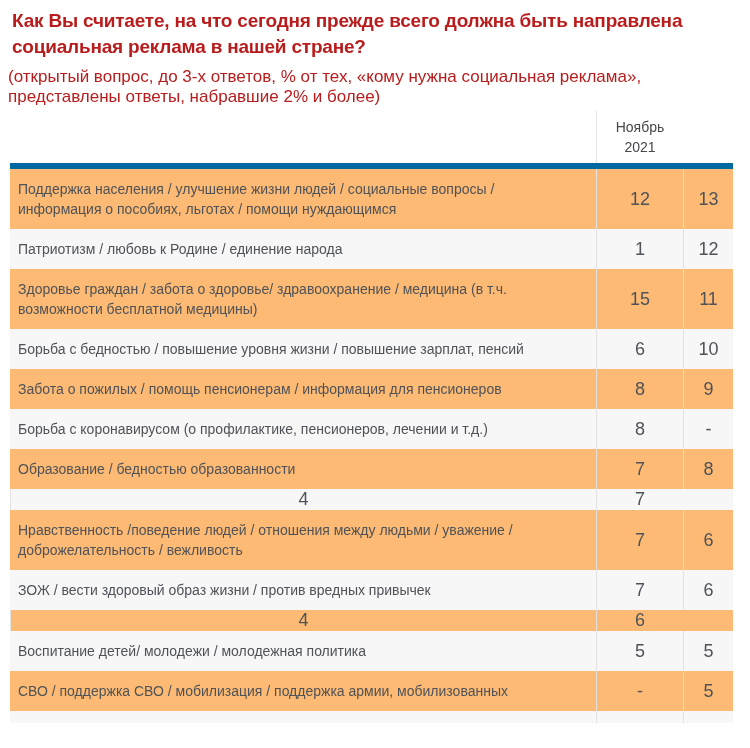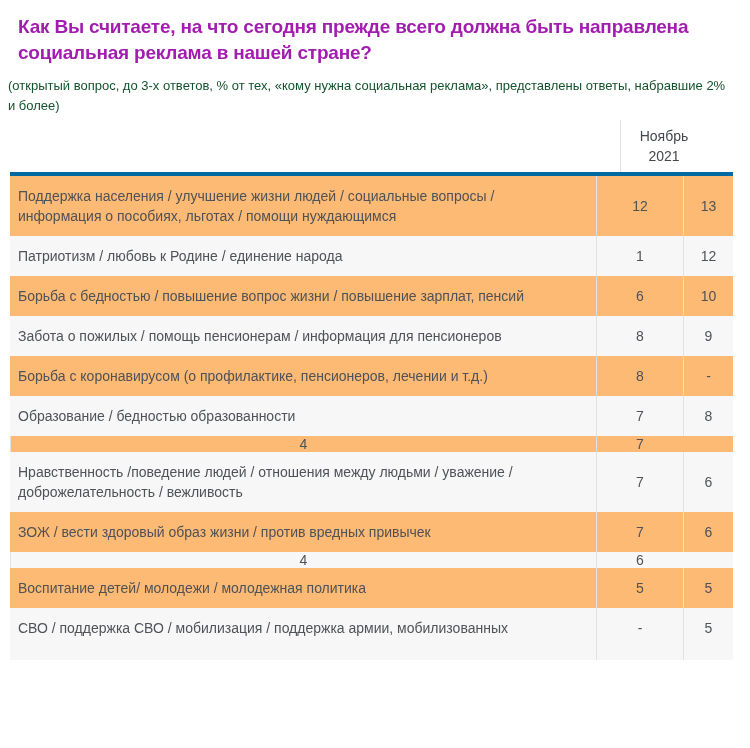--- a/index.html
+++ b/index.html
@@ -5,37 +5,36 @@
   html, body { margin: 0; padding: 0; }
   body {
     width: 750px; height: 748px; overflow: hidden;
     background: #ffffff;
     font-family: "Liberation Sans", "DejaVu Sans", sans-serif;
     -webkit-font-smoothing: antialiased;
   }
   .page { padding: 4px 0 0 8px; }
 
   .title {
-    margin: 10px; max-width: 726px;
+    margin: 4px; max-width: 726px;
     font-size: 19px; line-height: 26px; font-weight: 700;
     letter-spacing: -0.2px;
-    color: #a21caf;
+    color: #b91c1c;
   }
   .subtitle {
     margin: 7px 0 0 0; max-width: 726px;
-    font-size: 13px; line-height: 20px;
-    color: #14532d;
+    font-size: 17px; line-height: 20px;
+    color: #b91c1c;
   }
 
   .table { width: 723px; margin: 4px 0 0 2px; }
 
   .thead {
     display: grid; grid-template-columns: 586px 87px 50px;
-    border-bottom: 4px solid #0369a1;
-    gap: 24px;
+    border-bottom: 6px solid #0369a1;
   }
   .th {
     min-height: 52px;
     display: flex; align-items: center; justify-content: center;
     text-align: center;
     font-size: 14px; line-height: 20px; color: #44474b;
     padding: 2px 6px; box-sizing: border-box;
   }
   .col-sep { border-left: 1px solid #e2e2e4; }
 
@@ -44,21 +43,21 @@
     background: #fdba74;
   }
   .tbody > div.row:nth-of-type(even) { background: #f7f7f8; }
 
   .cell-label {
     padding: 10px 30px 10px 8px; box-sizing: border-box;
     font-size: 14px; line-height: 20px; color: #4f5257;
   }
   .cell-num {
     display: flex; align-items: center; justify-content: center;
-    font-size: 14px; color: #4f5257;
+    font-size: 18px; color: #4f5257;
     box-sizing: border-box;
   }
 
   .cutoff-row {
     display: grid; grid-template-columns: 586px 87px 50px;
     height: 12px; background: #f7f7f8;
   }
 </style>
 </head>
 <body>
@@ -83,23 +82,28 @@
           <div class="cell-num col-sep">12</div>
           <div class="cell-num col-sep">13</div>
         </div>
 
         <div class="row">
           <div class="cell-label">Патриотизм / любовь к Родине / единение народа</div>
           <div class="cell-num col-sep">1</div>
           <div class="cell-num col-sep">12</div>
         </div>
 
+        <div class="row">
+          <div class="cell-label">Здоровье граждан / забота о здоровье/ здравоохранение / медицина (в т.ч. возможности бесплатной медицины)</div>
+          <div class="cell-num col-sep">15</div>
+          <div class="cell-num col-sep">11</div>
+        </div>
 
         <div class="row">
-          <div class="cell-label">Борьба с бедностью / повышение вопрос жизни / повышение зарплат, пенсий</div>
+          <div class="cell-label">Борьба с бедностью / повышение уровня жизни / повышение зарплат, пенсий</div>
           <div class="cell-num col-sep">6</div>
           <div class="cell-num col-sep">10</div>
         </div>
 
         <div class="row">
           <div class="cell-label">Забота о пожилых / помощь пенсионерам / информация для пенсионеров</div>
           <div class="cell-num col-sep">8</div>
           <div class="cell-num col-sep">9</div>
         </div>
 

